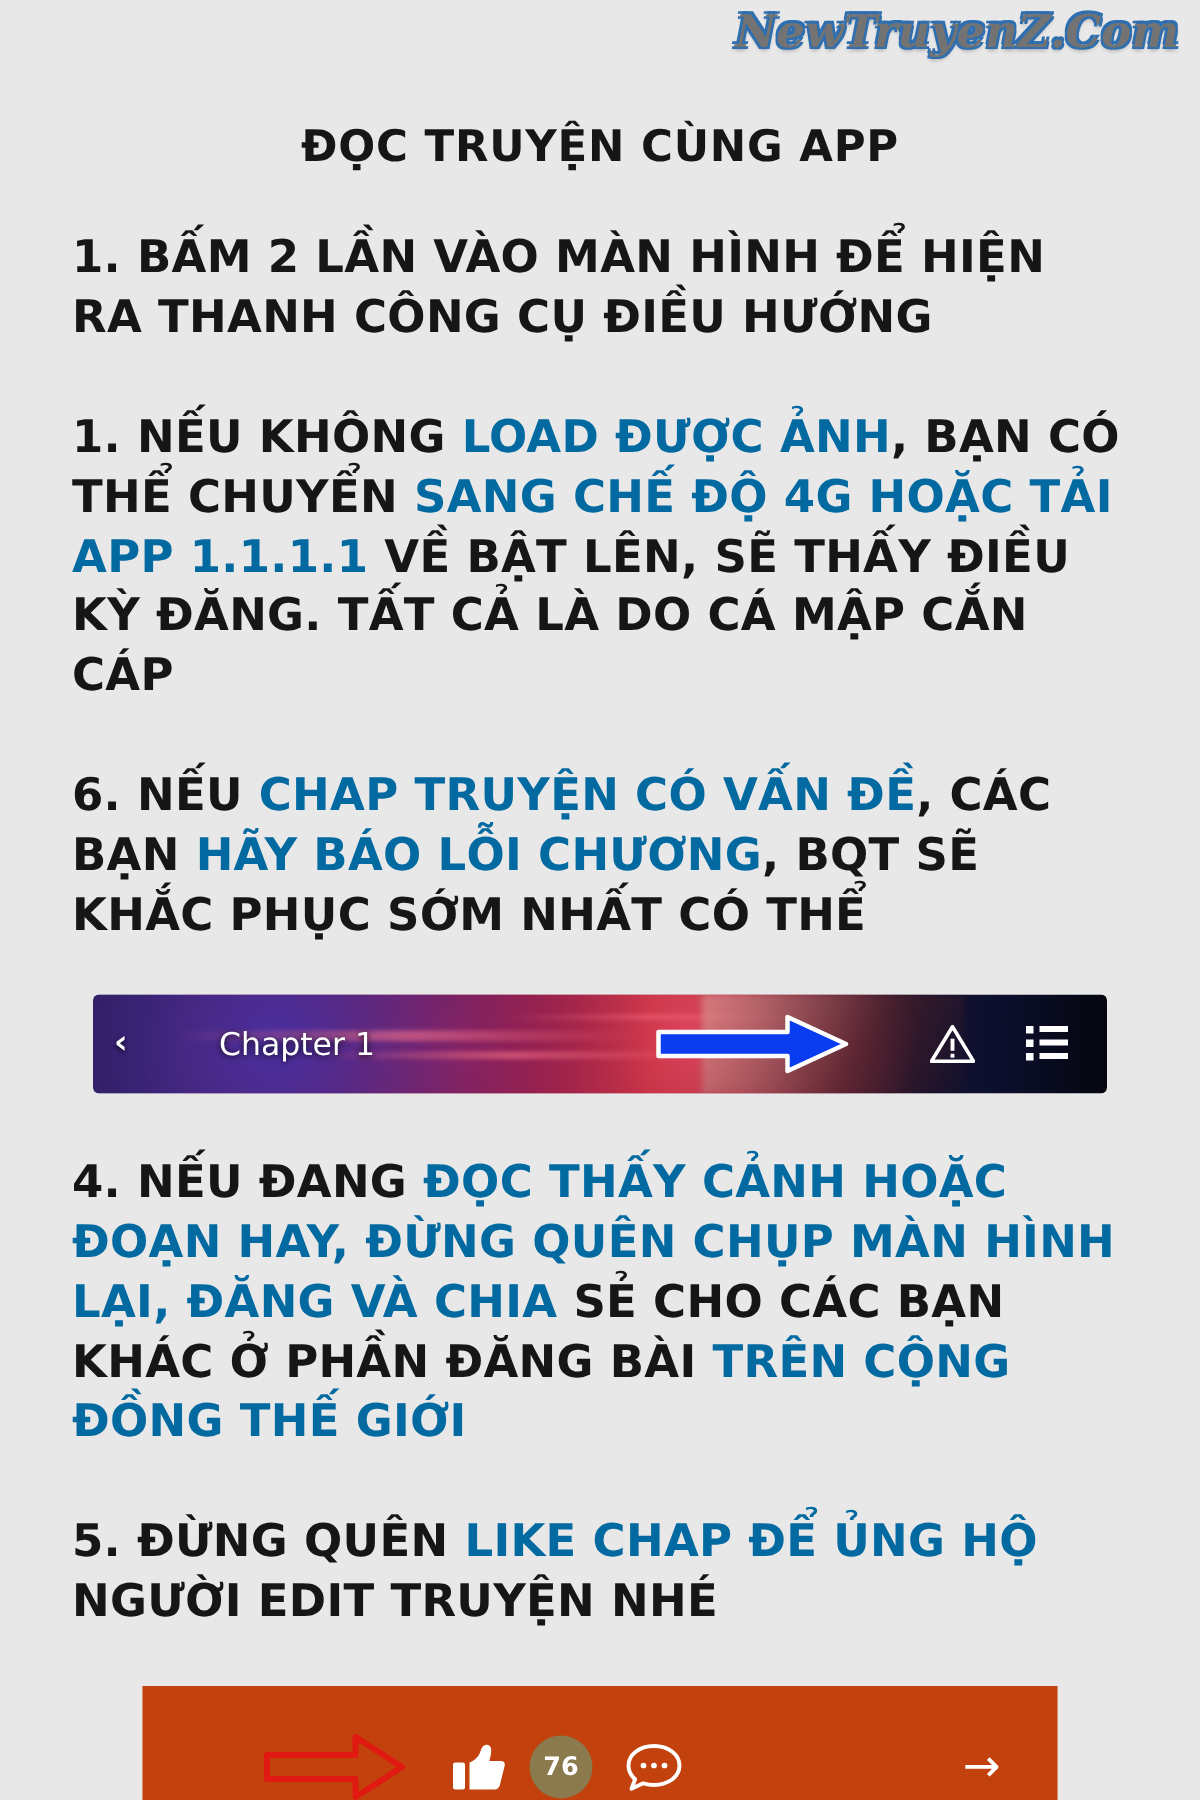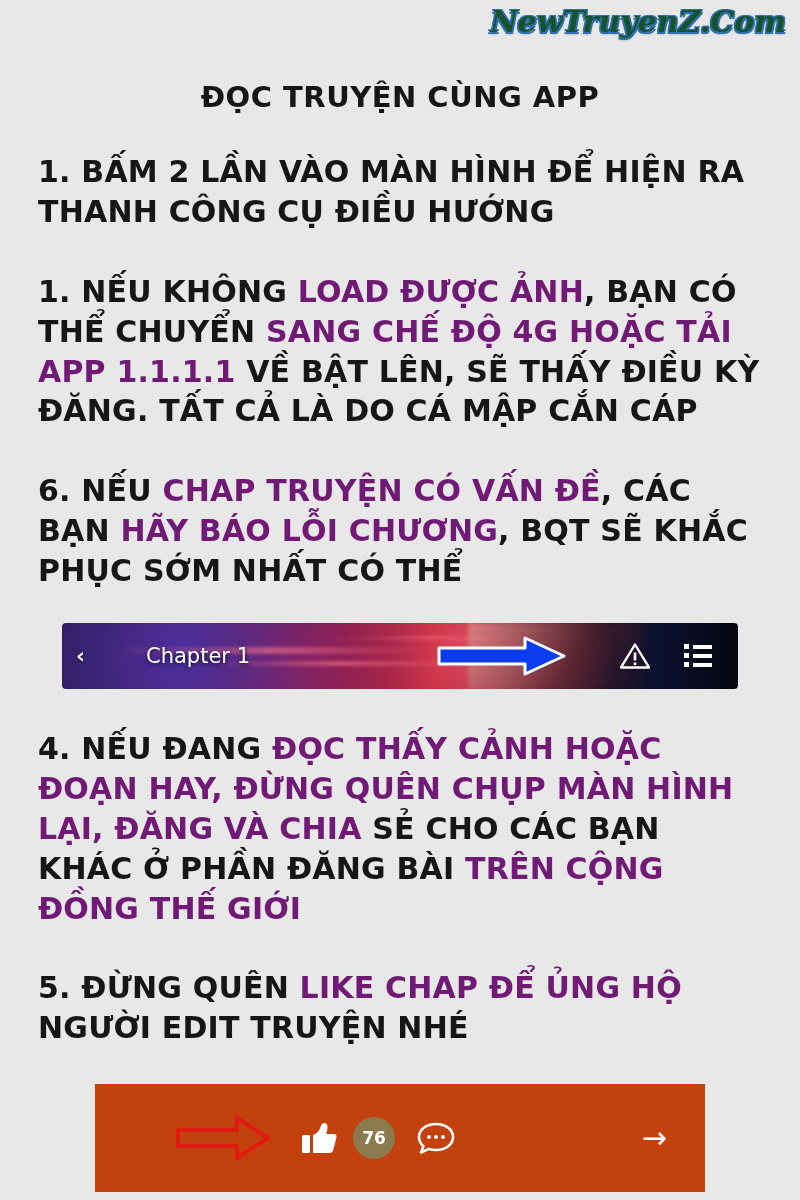--- a/index.html
+++ b/index.html
@@ -32,21 +32,21 @@
     font-weight: bold;
     letter-spacing: 1px;
     color: #9fb3c8;
     -webkit-text-stroke: 0.6px #6f8ca6;
   }
   .wm-main {
     font-family: "DejaVu Serif", serif;
     font-size: 30px;
     font-weight: bold;
     font-style: italic;
-    color: #14532d;
+    color: #737373;
     text-shadow:
       -1.5px -1.5px 0 #2f6fb0,
        1.5px -1.5px 0 #2f6fb0,
       -1.5px  1.5px 0 #2f6fb0,
        1.5px  1.5px 0 #2f6fb0,
        0 2px 3px rgba(0,0,0,0.35);
     margin-top: 2px;
   }
 
   
@@ -54,33 +54,33 @@
     text-align: center;
     font-size: 29px;
     font-weight: bold;
     letter-spacing: 0.5px;
     padding-top: 80px;
     color: #161616;
   }
 
   
   .content {
-    padding: 0 38px;
+    padding: 0 48px;
     margin-top: 38px;
   }
   .para {
     font-size: 30px;
     font-weight: bold;
     line-height: 1.33;
     letter-spacing: 0.2px;
     margin-bottom: 40px;
     color: #161616;
   }
   .para.p2 { margin-bottom: 40px; }
-  .hl { color: #701a75; }
+  .hl { color: #0369a1; }
 
   
   .figure-wrap { padding: 0 62px; margin-top: -8px; margin-bottom: 40px; }
   .chapterbar {
     position: relative;
     height: 66px;
     border-radius: 4px;
     overflow: hidden;
     background:
       radial-gradient(circle at 18% 50%, #4a2fa0 0%, rgba(30,10,60,0) 45%),

